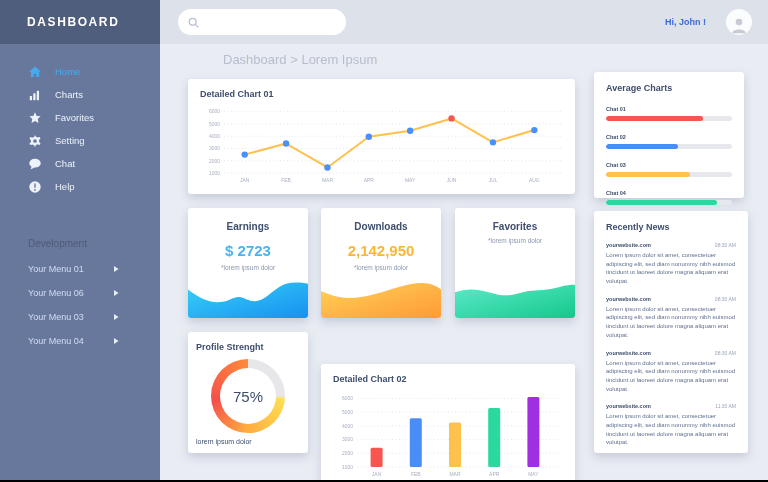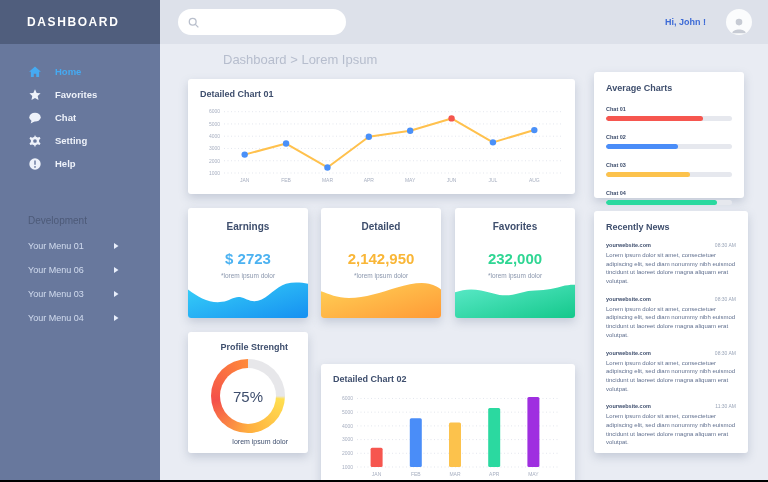--- a/index.html
+++ b/index.html
@@ -19,54 +19,54 @@
   .avatar{position:absolute;right:16px;top:9px;width:26px;height:26px;border-radius:50%;
           background:#fbfcfd;overflow:hidden;display:flex;align-items:flex-end;justify-content:center;}
   .avatar svg{width:20px;height:20px;}
 
   
   .sidebar{position:absolute;left:0;top:0;width:160px;height:482px;background:#68789d;z-index:5;}
   .sb-header{height:44px;background:#505e7d;display:flex;align-items:center;padding-left:27px;
              color:#fff;font-size:12px;font-weight:bold;letter-spacing:1.6px;}
   .menu{margin-top:16px;}
   .menu-item{display:flex;align-items:center;height:23px;padding-left:28px;
-             color:#eef2fa;font-size:9.5px;cursor:pointer;font-weight:bold;}
+             color:#eef2fa;font-size:9.5px;cursor:pointer;}
   .menu-item.active{color:#45aaf2;}
   .ic{width:14px;height:14px;margin-right:13px;display:inline-flex;}
   .ic svg{width:100%;height:100%;}
   .dev-label{margin:40px 0 8px 28px;color:#4d5a78;font-size:10px;}
   .dev-item{display:flex;align-items:center;height:24px;padding-left:28px;padding-right:40px;
             color:rgba(226,235,252,.85);font-size:9px;cursor:pointer;text-align:center;}
   .dev-item .arrow{margin-left:auto;width:8px;height:8px;display:inline-flex;color:#e8eefb;}
 
   
   .breadcrumb{position:absolute;left:187px;top:52px;font-size:13px;color:#b6bdcd;padding-left:36px;}
   .card{position:absolute;background:#fff;border-radius:3px;
         box-shadow:0 4px 10px rgba(100,115,145,.28);}
   .card-title{font-size:9px;font-weight:bold;color:#3e4e6d;}
 
   #card-chart01{left:188px;top:79px;width:387px;height:115px;padding:10px 12px;}
   #card-average{left:594px;top:72px;width:150px;height:126px;padding:11px 12px;}
   #card-news{left:594px;top:211px;width:154px;height:242px;padding:11px 12px;}
-  #card-profile{left:188px;top:332px;width:120px;height:121px;padding:10px 20px;text-align:right;}
+  #card-profile{left:188px;top:332px;width:120px;height:121px;padding:10px 8px;text-align:left;}
   #card-chart02{left:321px;top:332px;width:254px;height:121px;padding:10px 12px;margin-top:32px;}
 
   
   .prog-item{margin-top:13px;}
   .prog-label{font-size:5.5px;font-weight:bold;color:#3e4e6d;margin-bottom:4px;}
   .prog-track{height:5px;border-radius:2.5px;background:#e6e8ee;overflow:hidden;}
   .prog-fill{height:100%;border-radius:2.5px;}
 
   
   .stat-card{top:208px;width:120px;height:110px;padding-top:13px;text-align:center;overflow:hidden;}
   #card-earnings{left:188px;}
   #card-downloads{left:321px;}
   #card-favorites{left:455px;}
   .stat-title{font-size:10px;font-weight:600;color:#3e4e6d;}
-  .stat-value{font-size:15px;font-weight:bold;margin-top:18px;}
+  .stat-value{font-size:15px;font-weight:bold;margin-top:10px;}
   .stat-sub{font-size:6.5px;color:#8b97ad;margin-top:5px;}
   .wave{position:absolute;left:0;right:0;bottom:0;height:40px;display:block;width:100%;}
 
   
   .news-item{margin-top:10px;}
   .news-head{display:flex;justify-content:space-between;align-items:baseline;}
   .news-site{font-size:5.5px;font-weight:bold;color:#3e4e6d;}
   .news-time{font-size:5px;color:#9aa5b8;}
   .news-body{margin:3px 0 0 0;font-size:6px;line-height:1.45;color:#61708f;}
 
@@ -109,42 +109,52 @@
           <span class="ic">
             <svg viewBox="0 0 16 16" fill="currentColor">
               <path d="M8 1.8L14.8 7.7H12.7V13.6H9.4V9.9H6.6V13.6H3.3V7.7H1.2Z"></path>
             </svg>
           </span>
           <span>Home</span>
         </div>
         <div class="menu-item">
           <span class="ic">
             <svg viewBox="0 0 16 16" fill="currentColor">
+              <rect x="2" y="9" width="2.6" height="5" rx="0.5"></rect>
+              <rect x="6" y="6" width="2.6" height="8" rx="0.5"></rect>
+              <rect x="10" y="3" width="2.6" height="11" rx="0.5"></rect>
+            </svg>
+          </span>
+          <span>Charts</span>
+        </div>
+        <div class="menu-item">
+          <span class="ic">
+            <svg viewBox="0 0 16 16" fill="currentColor">
               <polygon points="8,1.5 9.9,5.6 14.4,6.1 11.1,9.2 12,13.6 8,11.4 4,13.6 4.9,9.2 1.6,6.1 6.1,5.6"></polygon>
             </svg>
           </span>
           <span>Favorites</span>
+        </div>
+        <div class="menu-item">
+          <span class="ic">
+            <svg viewBox="0 0 16 16" fill="currentColor">
+              <path d="M8 1l1 2.2a5 5 0 0 1 2 .9l2.3-.8 1 1.8-1.7 1.7c.2.7.2 1.5 0 2.2l1.7 1.7-1 1.8-2.3-.8a5 5 0 0 1-2 .9L8 15l-1-2.2a5 5 0 0 1-2-.9l-2.3.8-1-1.8 1.7-1.7a5 5 0 0 1 0-2.2L1.7 5.2l1-1.8 2.3.8a5 5 0 0 1 2-.9z"></path>
+              <circle cx="8" cy="8" r="2.1" fill="#68789d"></circle>
+            </svg>
+          </span>
+          <span>Setting</span>
         </div>
         <div class="menu-item">
           <span class="ic">
             <svg viewBox="0 0 16 16" fill="currentColor">
               <ellipse cx="8" cy="7" rx="6.5" ry="5"></ellipse>
               <path d="M4.2 10.5L3 14.4L7.8 11.6Z"></path>
             </svg>
           </span>
           <span>Chat</span>
-        </div>
-        <div class="menu-item">
-          <span class="ic">
-            <svg viewBox="0 0 16 16" fill="currentColor">
-              <path d="M8 1l1 2.2a5 5 0 0 1 2 .9l2.3-.8 1 1.8-1.7 1.7c.2.7.2 1.5 0 2.2l1.7 1.7-1 1.8-2.3-.8a5 5 0 0 1-2 .9L8 15l-1-2.2a5 5 0 0 1-2-.9l-2.3.8-1-1.8 1.7-1.7a5 5 0 0 1 0-2.2L1.7 5.2l1-1.8 2.3.8a5 5 0 0 1 2-.9z"></path>
-              <circle cx="8" cy="8" r="2.1" fill="#68789d"></circle>
-            </svg>
-          </span>
-          <span>Setting</span>
         </div>
         <div class="menu-item">
           <span class="ic">
             <svg viewBox="0 0 16 16">
               <circle cx="8" cy="8" r="6.5" fill="currentColor"></circle>
               <rect x="7.2" y="3.8" width="1.6" height="5.2" rx="0.8" fill="#68789d"></rect>
               <circle cx="8" cy="11.3" r="1" fill="#68789d"></circle>
             </svg>
           </span>
           <span>Help</span>
@@ -262,36 +272,35 @@
       <defs>
           <linearGradient id="wg0" x1="0" y1="0" x2="1" y2="1">
         <stop offset="0" class="stopA" stop-color="#38d2f8"></stop>
             <stop offset="1" class="stopB" stop-color="#1690f1"></stop>
           </linearGradient>
         </defs>
       <path d="M0,12 C10,20 22,27 34,25 C42,24 46,19 52,20 C58,21 62,26 70,24 C80,21 88,9 98,6 C106,4 114,5 120,6 L120,42 L0,42 Z" fill="url(#wg0)"></path>
     </svg>
   </div>
   <div class="card stat-card" id="card-downloads">
-    <div class="stat-title">Detailed</div>
+    <div class="stat-title">Downloads</div>
     <div class="stat-value" style="color: rgb(249, 182, 55);">2,142,950</div>
     <div class="stat-sub">*lorem ipsum dolor</div>
     <svg class="wave" viewBox="0 0 120 42" preserveAspectRatio="none">
       <defs>
           <linearGradient id="wg1" x1="0" y1="0" x2="1" y2="1">
         <stop offset="0" class="stopA" stop-color="#ffd257"></stop>
             <stop offset="1" class="stopB" stop-color="#ff9a36"></stop>
           </linearGradient>
         </defs>
       <path d="M0,14 C8,17 16,21 28,21 C44,21 60,15 76,10 C88,6 100,4 108,6 C114,7.5 118,10 120,12 L120,42 L0,42 Z" fill="url(#wg1)"></path>
     </svg>
   </div>
   <div class="card stat-card" id="card-favorites">
     <div class="stat-title">Favorites</div>
-    <div class="stat-value" style="color: rgb(47, 214, 147);">232,000</div>
     <div class="stat-sub">*lorem ipsum dolor</div>
     <svg class="wave" viewBox="0 0 120 42" preserveAspectRatio="none">
       <defs>
           <linearGradient id="wg2" x1="0" y1="0" x2="1" y2="1">
         <stop offset="0" class="stopA" stop-color="#5ceac9"></stop>
             <stop offset="1" class="stopB" stop-color="#14c88b"></stop>
           </linearGradient>
         </defs>
       <path d="M0,15 C8,12 16,11 26,13 C36,15 44,19 54,18 C64,17 70,13 80,13 C92,13 100,11 110,8 C114,7 118,7 120,7 L120,42 L0,42 Z" fill="url(#wg2)"></path>
     </svg>

